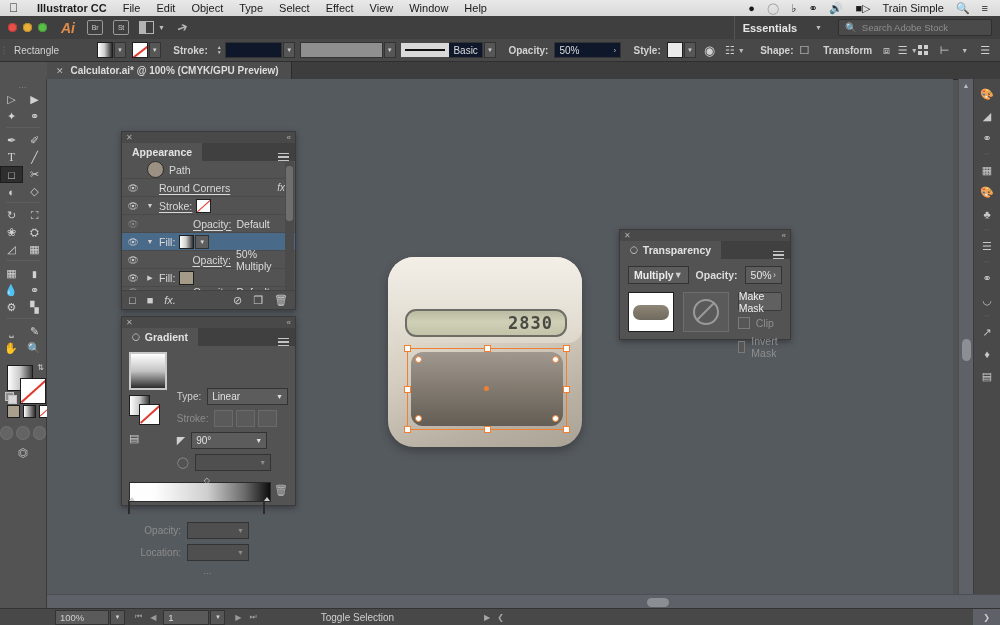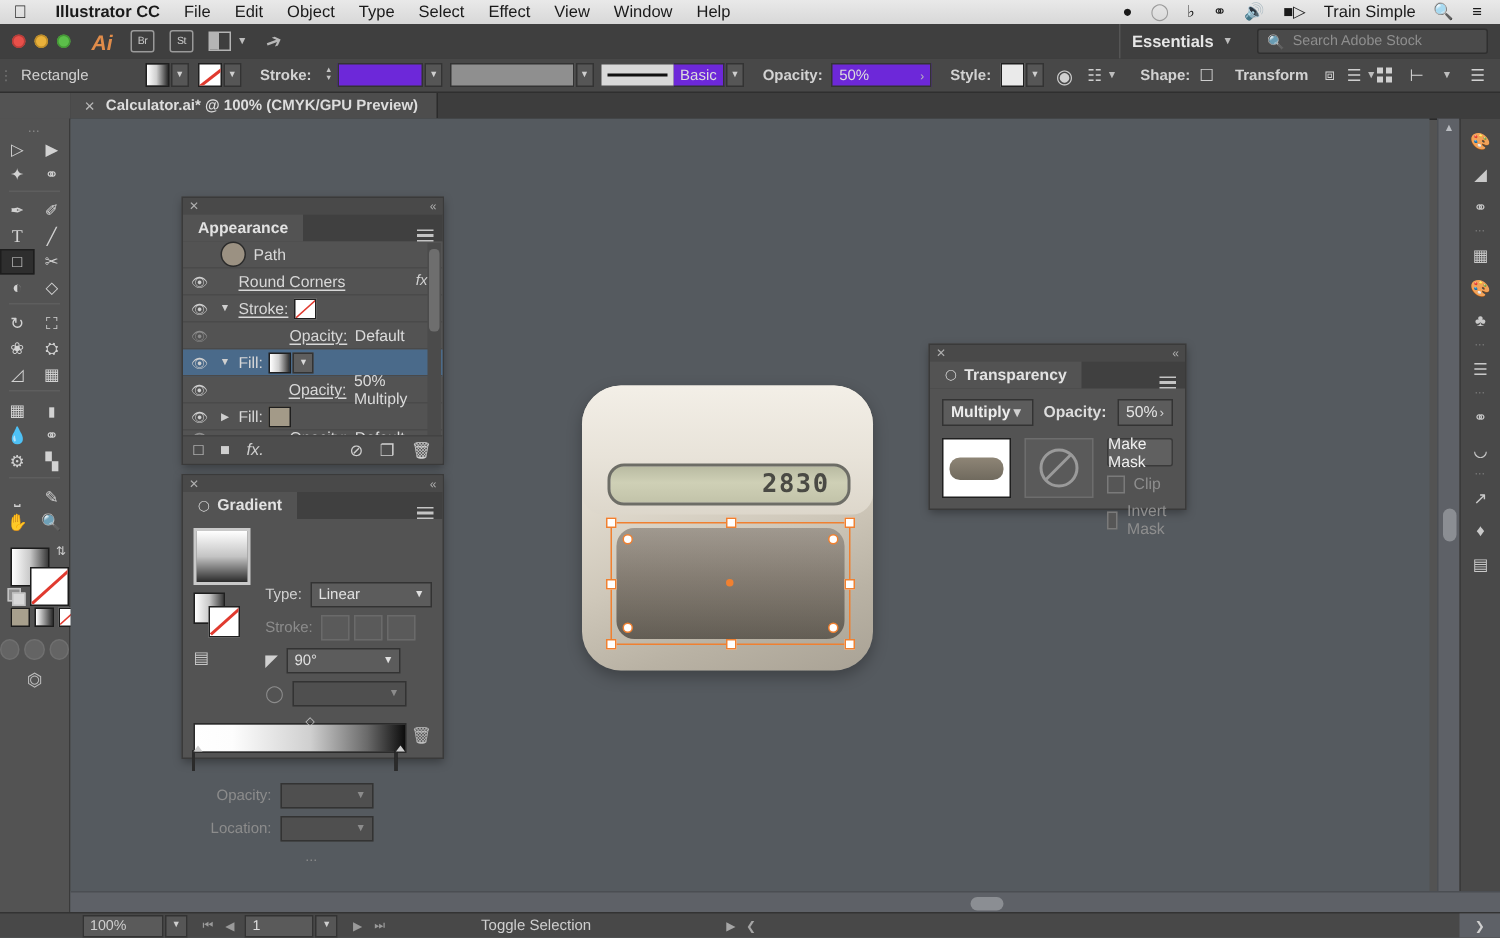--- a/index.html
+++ b/index.html
@@ -44,21 +44,21 @@
     margin-right:10px;letter-spacing:-0.3px;
   }
   .arrange{display:flex;align-items:center;gap:4px;margin-right:12px;}
   .arrange .grid{width:13px;height:11px;border:1px solid #b4b4b4;display:flex;}
   .arrange .grid i{display:block;border-right:1px solid #b4b4b4;width:5px;background:#b4b4b4;}
   .caret{font-size:7px;color:#bdbdbd;}
   .gobtn{color:#b8b8b8;font-size:13px;transform:rotate(-20deg);}
   .appbar-right{margin-left:auto;display:flex;align-items:center;gap:0;padding-right:8px;}
   .ess{
     color:#e6e6e6;font-weight:bold;font-size:11px;padding:0 8px;
-    border-left:1px solid #555;display:flex;align-items:center;gap:6px;height:23px;
+    border-left:1px solid #555;display:flex;align-items:center;gap:18px;height:23px;
   }
   .stock{
     margin-left:8px;width:140px;height:15px;background:#4a4a4a;border:1px solid #2f2f2f;
     border-radius:2px;display:flex;align-items:center;padding:0 6px;gap:5px;
     color:#8e8e8e;font-size:9.5px;
   }
 
   
   .ctrlbar{
     position:absolute;left:0;top:39px;width:1000px;height:22px;
@@ -67,21 +67,21 @@
   }
   .grip{width:8px;height:22px;display:flex;align-items:center;justify-content:center;color:#777;font-size:9px;}
   .cb-label{padding:0 6px;white-space:nowrap;}
   .cb-label.bold{font-weight:bold;}
   .sw{width:18px;height:14px;border:1px solid #1f1f1f;}
   .sw.grad{background:linear-gradient(90deg,#fff 0%,#d0d0d0 45%,#2a2a2a 100%);}
   .sw.none{background:#fff;position:relative;overflow:hidden;}
   .sw.none:after{content:"";position:absolute;left:-3px;top:6px;width:26px;height:1.6px;background:#e03a2f;transform:rotate(-38deg);}
   .sw.white{background:#eaeaea;}
   .mini-caret{width:13px;height:14px;background:#565656;border:1px solid #333;display:flex;align-items:center;justify-content:center;font-size:6px;color:#cfcfcf;margin-left:1px;}
-  .fld{height:14px;background:#6d28d9;border:1px solid #333;display:flex;align-items:center;padding:0 4px;color:#ddd;font-size:10px;}
+  .fld{height:14px;background:#0f172a;border:1px solid #333;display:flex;align-items:center;padding:0 4px;color:#ddd;font-size:10px;}
   .fld.dk{background:#4e4e4e;}
   .stepper{display:flex;flex-direction:column;justify-content:center;gap:1px;margin:0 3px;color:#c4c4c4;font-size:5px;line-height:5px;}
   .strokeline{width:62px;height:14px;background:#d9d9d9;position:relative;}
   .strokeline:after{content:"";position:absolute;left:4px;right:4px;top:6px;height:1.5px;background:#111;}
   .cb-right{margin-left:auto;display:flex;align-items:center;gap:12px;padding-right:10px;}
   .dots4{display:grid;grid-template-columns:4px 4px;gap:2px;}
   .dots4 i{width:4px;height:4px;background:#cfcfcf;display:block;}
 
   
   .tabrow{

